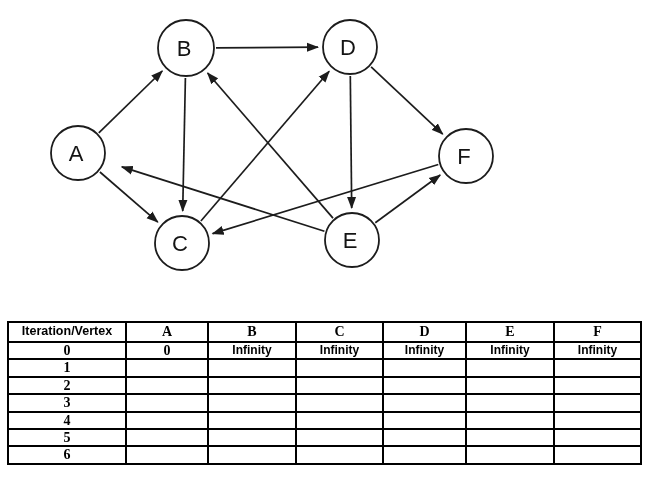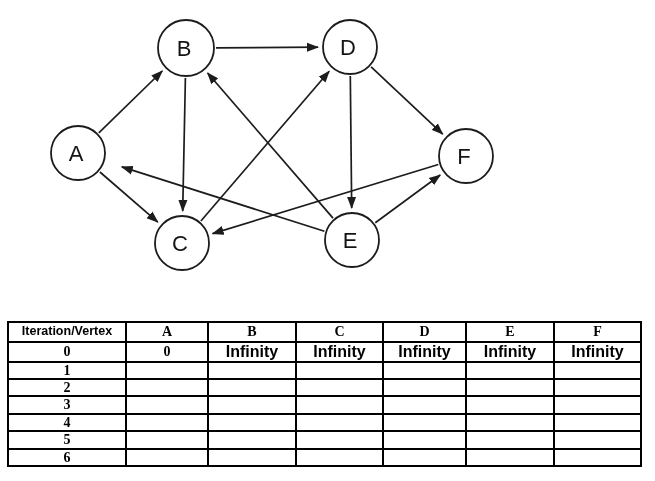--- a/index.html
+++ b/index.html
@@ -55,21 +55,21 @@
     font-size: 12.5px;
   }
   .h-serif {
     font-family: "Liberation Serif", serif;
     font-weight: bold;
     font-size: 14px;
   }
   .cell-word {
     font-family: "Liberation Sans", sans-serif;
     font-weight: bold;
-    font-size: 16px;
+    font-size: 12px;
   }
   .cell-num {
     font-family: "Liberation Serif", serif;
     font-weight: bold;
     font-size: 14px;
   }
 </style>
 </head>
 <body>
 

